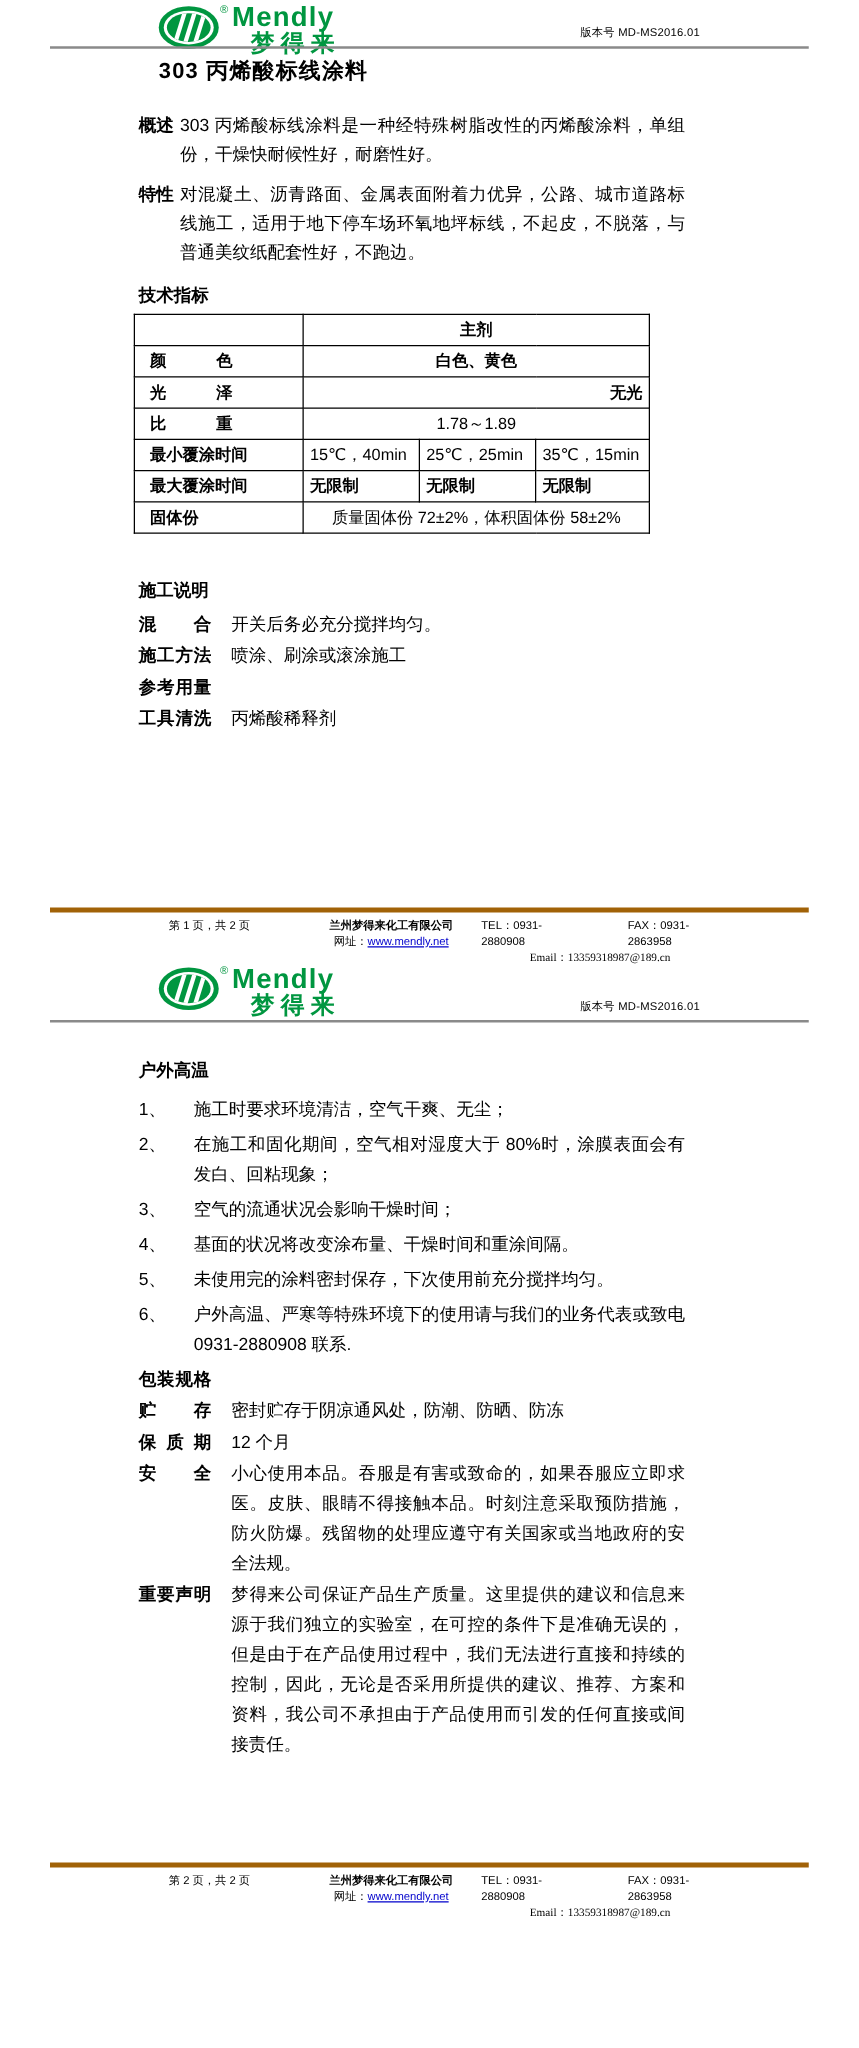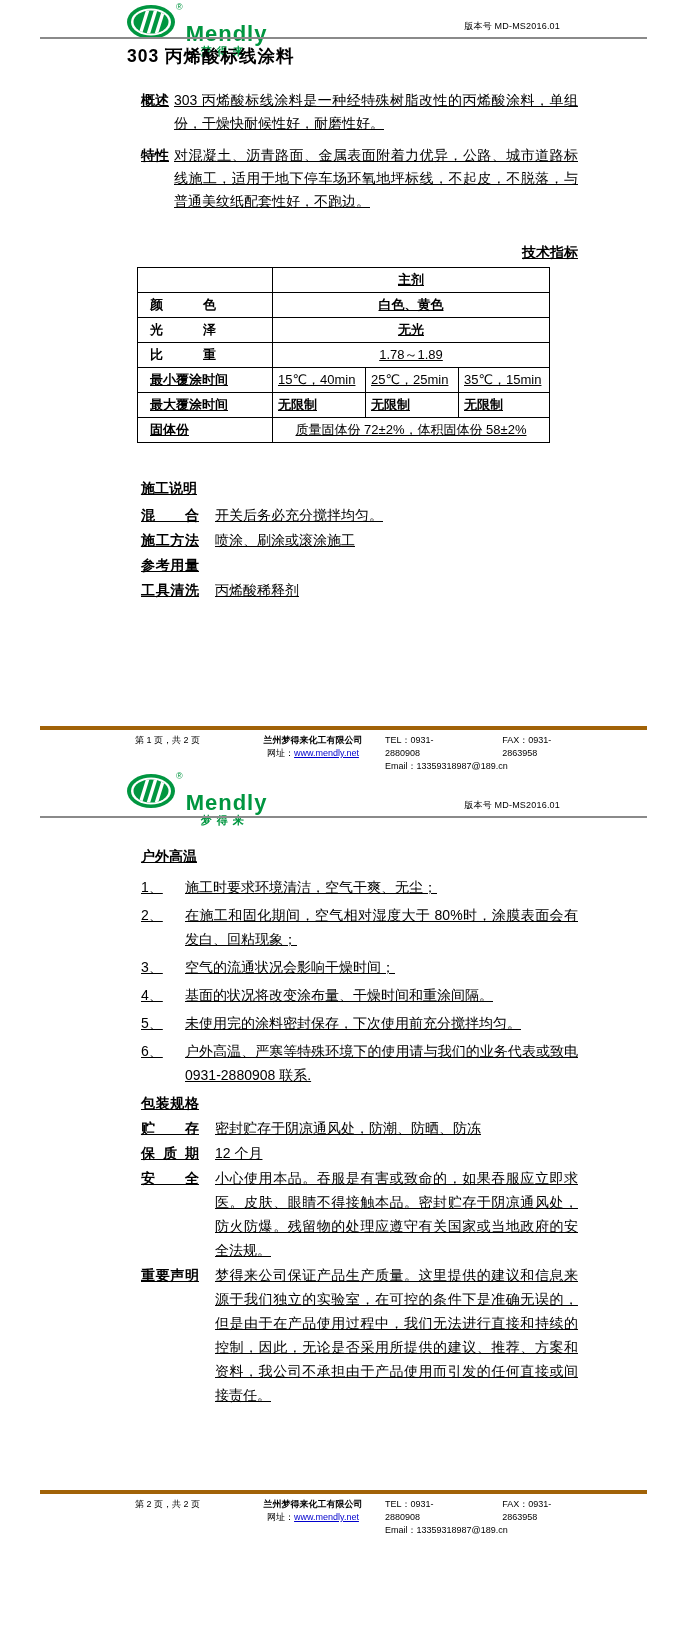--- a/index.html
+++ b/index.html
@@ -8,28 +8,28 @@
 
   
   .rule { position:absolute; left:40px; width:607px; border-top:2px solid #8a8a8a; }
   .rule-footer { border-top:4px solid #a16207; }
 
   
   .logo { position:absolute; left:126px; display:flex; align-items:flex-start; }
   .logo svg { display:block; }
   .reg { font-size:9px; color:#009640; margin:-1px 0 0 -4px; }
   .logo-text { display:flex; flex-direction:column; line-height:1; margin-left:3px; }
-  .logo-en { color:#009640; font-weight:bold; font-size:22px; letter-spacing:1px;margin-top:20px; }
-  .logo-cn { color:#009640; font-weight:bold; font-size:11px; letter-spacing:5px; margin:1px 0 0 15px; }
+  .logo-en { color:#009640; font-weight:bold; font-size:22px; letter-spacing:1px; }
+  .logo-cn { color:#009640; font-weight:bold; font-size:19px; letter-spacing:5px; margin:1px 0 0 15px; }
 
   .version { position:absolute; right:127px; font-size:9px; letter-spacing:0.2px; }
 
   .title { position:absolute; left:127px; top:44px; font-size:17.5px; font-weight:bold; letter-spacing:1px; }
 
-  .content { position:absolute; left:141px; width:437px; font-size:14px;text-decoration:underline; }
+  .content { position:absolute; left:111px; width:437px; font-size:14px; }
 
   .para { display:flex; line-height:23px; margin-bottom:9px; }
   .para-label { font-weight:bold; width:33px; flex-shrink:0; }
   .para-text { flex:1; text-align:justify; }
 
   .sec-heading { font-weight:bold; line-height:23px; }
 
   
   table.spec { border-collapse:collapse; margin:3px 0 0 -4px; font-size:13px; table-layout:fixed; width:412px; }
   table.spec td { border:1px solid #000; height:24px; padding:0 5px; overflow:hidden; white-space:nowrap; }
@@ -49,21 +49,21 @@
   .n-text { flex:1; text-align:justify; }
 
   
   .footer { position:absolute; left:40px; width:607px; font-size:9px; }
   .footer-inner { display:flex; padding-top:4px; line-height:13px; }
   .f-page { margin-left:95px; width:108px; }
   .f-center { width:124px; text-align:center; margin-left:8px; }
   .f-company { font-weight:bold; }
   .f-right { width:190px; margin-left:10px; }
   .f-right-top { display:flex; justify-content:space-between;gap:45px; }
-  .f-email { text-align:left; }
+  .f-email { text-align:center;font-family:Liberation Serif, serif; }
   .link { color:#0000cc; text-decoration:underline; cursor:pointer; }
 </style>
 </head>
 <body>
 
 <div class="doc">
 
   <div class="logo" style="top:3px;">
     <svg width="54" height="38" viewBox="0 0 54 38">
       <defs>
@@ -96,41 +96,41 @@
     <div class="para">
       <span class="para-label">概述</span>
       <span class="para-text">303 丙烯酸标线涂料是一种经特殊树脂改性的丙烯酸涂料，单组份，干燥快耐候性好，耐磨性好。</span>
     </div>
 
     <div class="para">
       <span class="para-label">特性</span>
       <span class="para-text">对混凝土、沥青路面、金属表面附着力优异，公路、城市道路标线施工，适用于地下停车场环氧地坪标线，不起皮，不脱落，与普通美纹纸配套性好，不跑边。</span>
     </div>
 
-    <div class="sec-heading" style="margin-top:28px;text-align:right;">技术指标</div>
+    <div class="sec-heading" style="margin-top:12px;">技术指标</div>
 
     <table class="spec">
       <colgroup>
           <col style="width:135px;">
           <col style="width:93px;">
           <col style="width:93px;">
           <col style="width:91px;">
         </colgroup>
       <tbody>
           <tr>
         <td></td>
         <td colspan="3" class="td-center" style="font-weight:bold;">主剂</td>
       </tr>
       <tr>
         <td class="td-label"><span class="lab2">颜色</span></td>
         <td colspan="3" class="td-center" style="font-weight:bold;">白色、黄色</td>
       </tr>
       <tr>
         <td class="td-label"><span class="lab2">光泽</span></td>
-        <td colspan="3" class="td-center" style="font-weight:bold;">无光</td>
+        <td colspan="3" class="td-center" style="font-weight:bold;text-align:right;">无光</td>
       </tr>
       <tr>
         <td class="td-label"><span class="lab2">比重</span></td>
         <td colspan="3" class="td-center td-val">1.78～1.89</td>
       </tr>
       <tr>
         <td class="td-label">最小覆涂时间</td>
         <td class="td-val">15℃，40min</td>
         <td class="td-val">25℃，25min</td>
         <td class="td-val">35℃，15min</td>
@@ -249,21 +249,21 @@
       <div class="crow">
         <span class="crow-label">贮存</span>
         <span class="crow-text">密封贮存于阴凉通风处，防潮、防晒、防冻</span>
       </div>
       <div class="crow">
         <span class="crow-label">保质期</span>
         <span class="crow-text">12 个月</span>
       </div>
       <div class="crow">
         <span class="crow-label">安全</span>
-        <span class="crow-text">小心使用本品。吞服是有害或致命的，如果吞服应立即求医。皮肤、眼睛不得接触本品。密封贮存于阴凉通风处，防火防爆。残留物的处理应遵守有关国家或当地政府的安全法规。</span>
+        <span class="crow-text">小心使用本品。吞服是有害或致命的，如果吞服应立即求医。皮肤、眼睛不得接触本品。时刻注意采取预防措施，防火防爆。残留物的处理应遵守有关国家或当地政府的安全法规。</span>
       </div>
       <div class="crow">
         <span class="crow-label">重要声明</span>
         <span class="crow-text">梦得来公司保证产品生产质量。这里提供的建议和信息来源于我们独立的实验室，在可控的条件下是准确无误的，但是由于在产品使用过程中，我们无法进行直接和持续的控制，因此，无论是否采用所提供的建议、推荐、方案和资料，我公司不承担由于产品使用而引发的任何直接或间接责任。</span>
       </div>
     </div>
   </div>
 
   <div class="footer rule-footer" style="top:1490px;">
     <div class="footer-inner">

